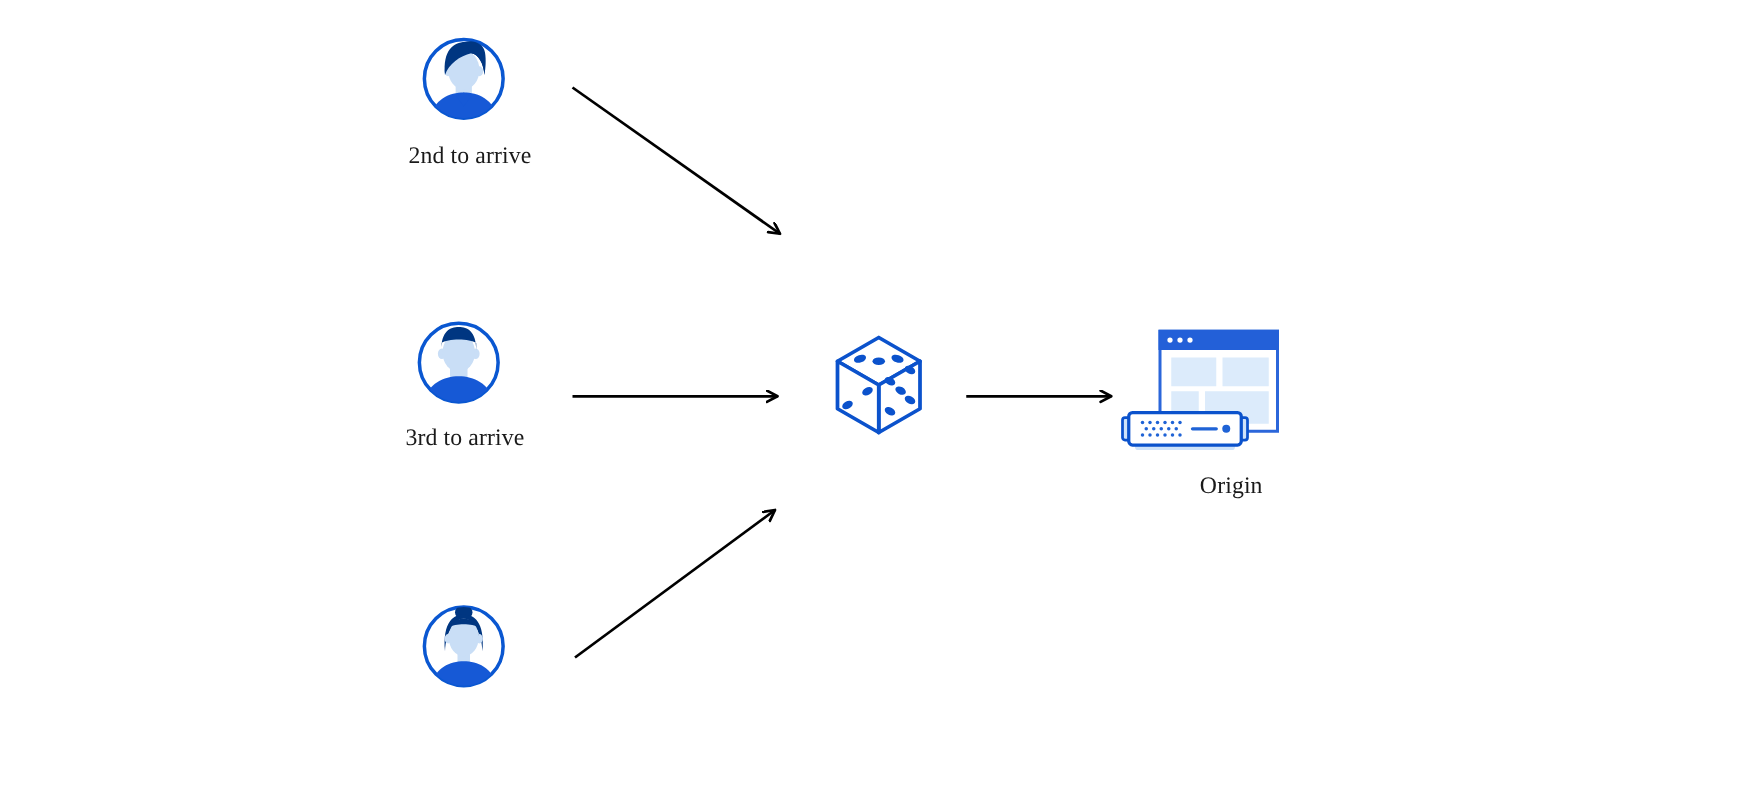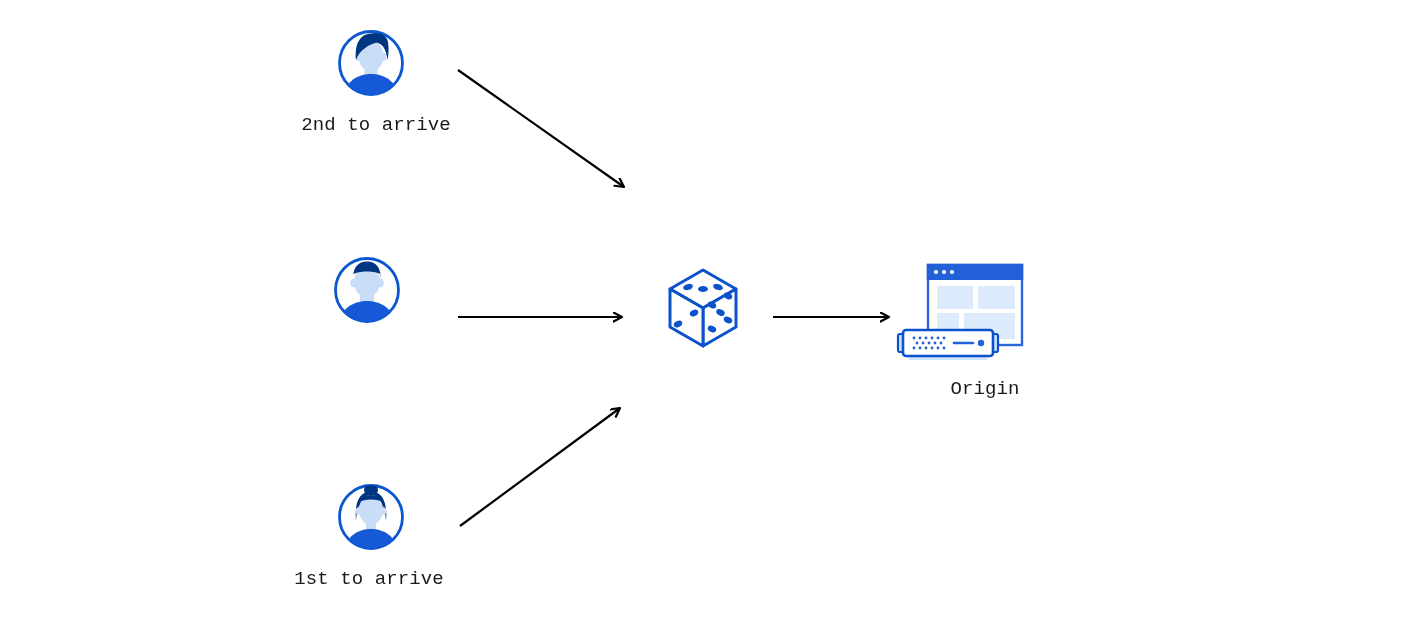--- a/index.html
+++ b/index.html
@@ -1,20 +1,20 @@
 <!DOCTYPE html>
 <html><head>
 <meta charset="utf-8">
 <style>
   html,body{margin:0;padding:0;background:#ffffff;}
   .canvas{
     position:relative;
     width:1405px;height:633px;
     background:#ffffff;
-    font-family:Liberation Mono, monospace;
+    font-family:Liberation Serif, serif;
     overflow:hidden;
   }
   .abs{position:absolute;}
   .node-label{
     position:absolute;
     width:170px;
     text-align:center;
     font-size:19px;
     line-height:22px;
     color:#1a1a1a;
@@ -73,20 +73,21 @@
     <g clip-path="url(#c2)">
       <rect x="29" y="34" width="14" height="18" rx="4" fill="#c9def6"></rect>
       <path d="M7,72 C9,54 23,47 36,47 C49,47 63,54 65,72 Z" fill="#1659d6"></path>
       <ellipse cx="22.5" cy="29" rx="3.2" ry="4.2" fill="#c9def6"></ellipse>
       <ellipse cx="49.5" cy="29" rx="3.2" ry="4.2" fill="#c9def6"></ellipse>
       <ellipse cx="36" cy="28" rx="13" ry="15.5" fill="#c9def6"></ellipse>
       <path d="M22,26 C22,11 29,7.5 36,7.5 C43,7.5 50,11 50,26
                L50,20.5 C45,16.5 27,16.5 22,20.5 Z" fill="#003681"></path>
     </g>
   </svg>
+  <div class="node-label" style="left:287px;top:340px;">3rd to arrive</div>
 
   <svg class="abs" style="left:335px;top:481px;" width="72" height="72" viewBox="0 0 72 72">
     <defs>
         <clipPath id="c3">
           <circle cx="36" cy="36" r="31.5"></circle>
         </clipPath>
       </defs>
     <circle cx="36" cy="36" r="31.5" fill="#ffffff" stroke="#0a57d1" stroke-width="2.8"></circle>
     <g clip-path="url(#c3)">
       <rect x="31" y="36" width="10" height="16" rx="3" fill="#c9def6"></rect>
@@ -94,21 +95,20 @@
       <ellipse cx="36" cy="9" rx="7" ry="6" fill="#003681"></ellipse>
       <path d="M21,40 C19,16 28,10.5 36,10.5 C44,10.5 53,16 51,40
                C50,24 45,17 36,17 C27,17 22,24 21,40 Z" fill="#003681"></path>
       <ellipse cx="23.5" cy="30" rx="2.8" ry="3.8" fill="#c9def6"></ellipse>
       <ellipse cx="48.5" cy="30" rx="2.8" ry="3.8" fill="#c9def6"></ellipse>
       <ellipse cx="36" cy="29" rx="12" ry="15" fill="#c9def6"></ellipse>
       <path d="M24,28 C24,17 29,14 36,14 C43,14 48,17 48,28
                L48,21 C43,17.5 29,17.5 24,21 Z" fill="#003681"></path>
     </g>
   </svg>
-  <div class="node-label" style="left:284px;top:568px;">1st to arrive</div>
 
   <svg class="abs" style="left:667px;top:268px;" width="72" height="80" viewBox="0 0 72 80">
     <g fill="#ffffff" stroke="#0b52cc" stroke-width="3" stroke-linejoin="round">
       <path d="M36,2 L69,21 L36,40 L3,21 Z"></path>
       <path d="M36,40 L69,21 L69,59 L36,78 Z"></path>
       <path d="M3,21 L36,40 L36,78 L3,59 Z"></path>
     </g>
     <g fill="#0b52cc" stroke="none">
 
       <ellipse cx="21" cy="19" rx="5" ry="3" transform="rotate(-18 21 19)"></ellipse>

